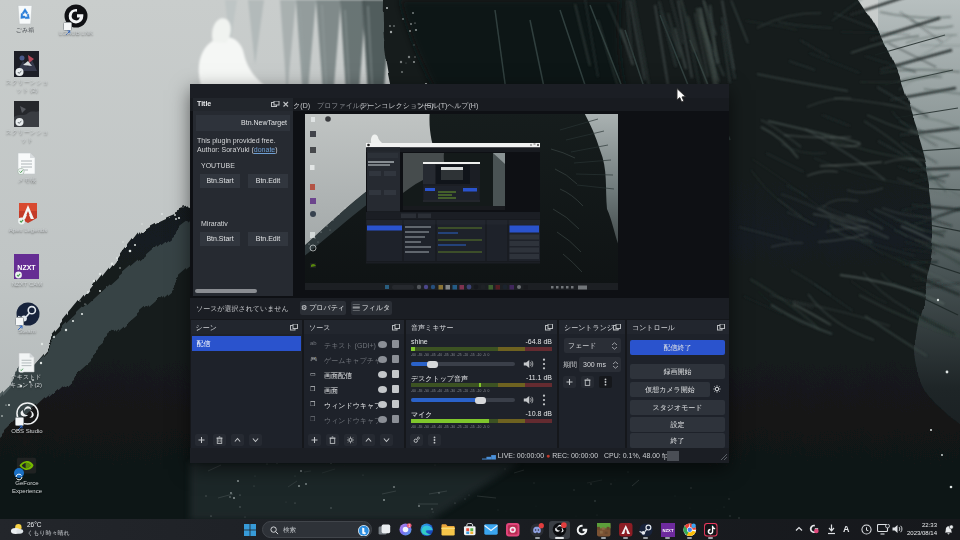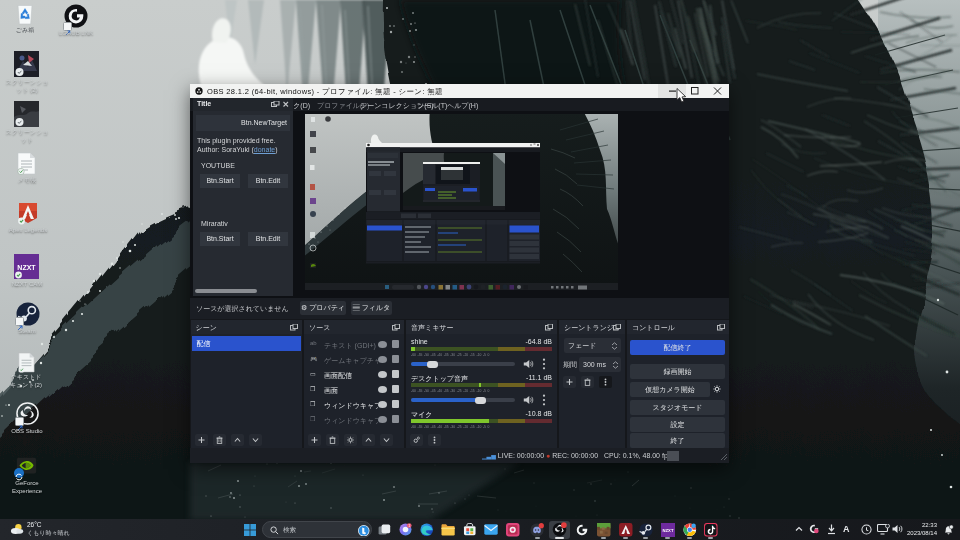--- a/index.html
+++ b/index.html
@@ -540,35 +540,20 @@
         <path d="M11 9 L11 15 C13.5 15.4 16 13.8 16.8 12 C16 10.2 13.5 8.6 11 9 Z" fill="#76b900" opacity="0.7"></path>
       </svg>
  <div class="abs" style="left:14px;top:468px;width:10px;height:10px;border-radius:50%;background:#1a6fc4"><svg width="10" height="10" viewBox="0 0 10 10">
           <path d="M2 5 a3 3 0 0 1 5.5-1.5 M8 5 a3 3 0 0 1-5.5 1.5" stroke="#fff" stroke-width="1" fill="none"></path>
         </svg></div>
  <div class="lbl" style="left:0px;top:480px;width:54px;color:#eef1f3">GeForce<br>Experience</div>
 </div>
 
 <div id="obs" class="abs" style="left:190px;top:84px;width:539px;height:379px;background:#1b1e24;box-shadow:0 6px 18px rgba(0,0,0,0.55);">
 
- <div class="abs" style="left:0;top:0;width:539px;height:13.5px;background:#f2f3f2;">
-  <svg class="abs" style="left:5px;top:3px" width="8" height="8" viewBox="0 0 24 24">
-          <circle cx="12" cy="12" r="11" fill="#111"></circle>
-          <circle cx="12" cy="8" r="2.6" fill="#f2f3f2"></circle>
-          <circle cx="8" cy="15" r="2.6" fill="#f2f3f2"></circle>
-          <circle cx="16" cy="15" r="2.6" fill="#f2f3f2"></circle>
-        </svg>
-  <div class="abs" style="left:17px;top:2.5px;font-size:7.5px;color:#101010;white-space:nowrap;letter-spacing:0.35px">OBS 28.1.2 (64-bit, windows) - プロファイル: 無題 - シーン: 無題</div>
-  <div class="abs" style="left:468px;top:0;width:28px;height:13.5px;background:#e3e4e3;"></div>
-  <svg class="abs" style="left:0;top:0" width="539" height="14" viewBox="0 0 539 14">
-   <rect x="479" y="6.5" width="7" height="1.2" fill="#222"></rect>
-   <rect x="501.5" y="3.5" width="6.5" height="6.5" fill="none" stroke="#222" stroke-width="1"></rect>
-   <path d="M524 3.5 L531 10.5 M531 3.5 L524 10.5" stroke="#222" stroke-width="1"></path>
-  </svg>
- </div>
 
  <div class="abs" style="left:0;top:13.5px;width:539px;height:13.5px;background:#181b20;color:#c8cacd;font-size:7px;">
   <span class="abs" style="left:96px;top:3px">ック(D)</span>
   <span class="abs" style="left:127px;top:3px;color:#8c8f94">プロファイル(P)</span>
   <span class="abs" style="left:170px;top:3px">シーンコレクション(S)</span>
   <span class="abs" style="left:227px;top:3px">ツール(T)</span>
   <span class="abs" style="left:257px;top:3px">ヘルプ(H)</span>
  </div>
 
  <div class="abs" style="left:0;top:27px;width:539px;height:186.5px;background:#0e1014;"></div>

